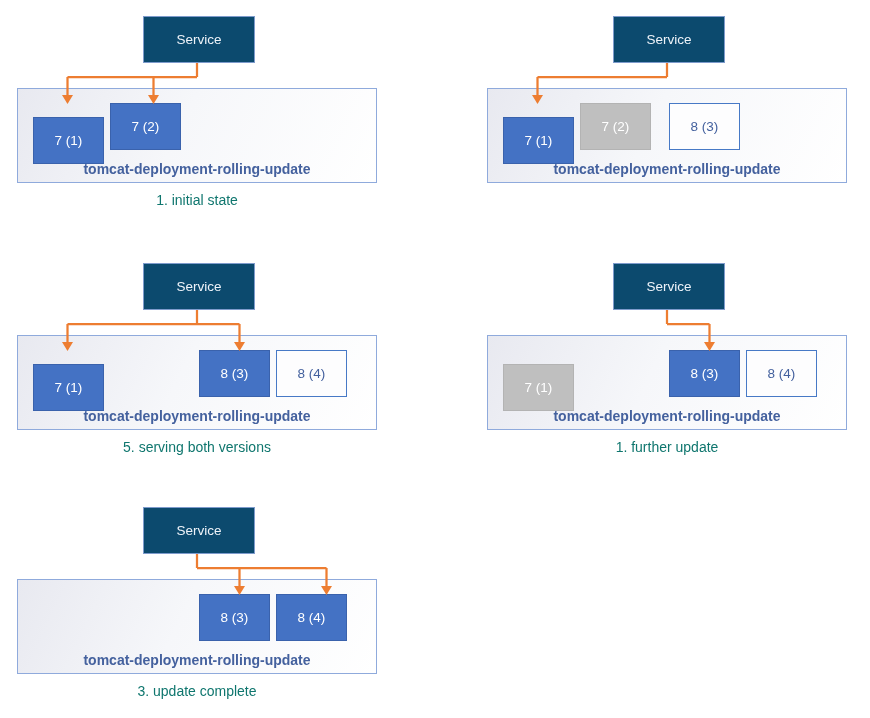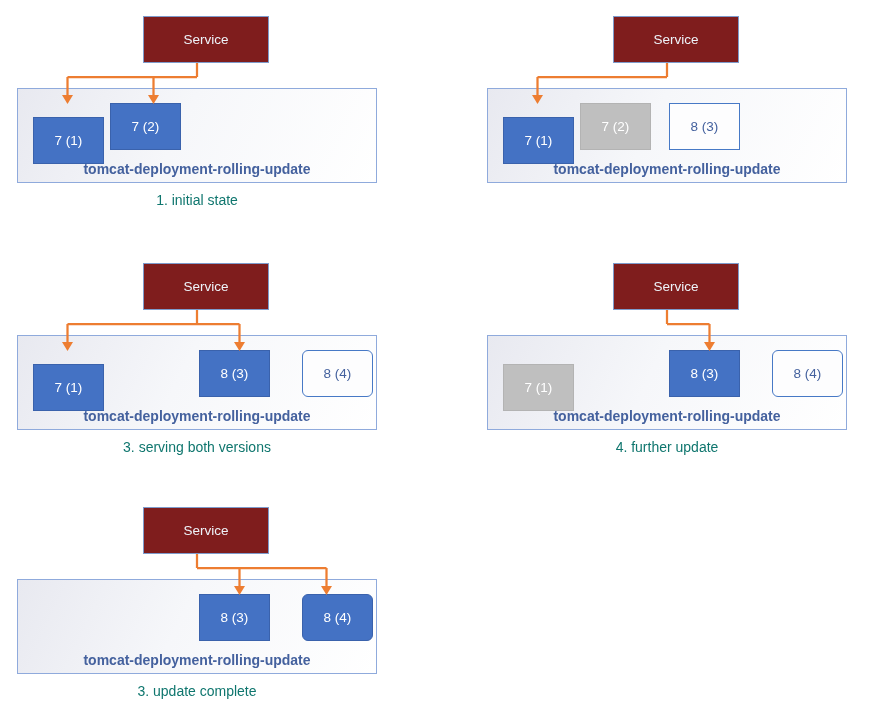--- a/index.html
+++ b/index.html
@@ -17,23 +17,23 @@
   }
   .panel {
     position: absolute;
     width: 470px;
     height: 230px;
   }
   .service {
     position: absolute;
     left: 143px;
     top: 16px;
-    width: 126px;
+    width: 112px;
     height: 47px;
-    background: #7f1d1d;
+    background: #0c4a6e;
     border: 1px solid #7e9bcc;
     box-sizing: border-box;
     display: flex;
     align-items: center;
     justify-content: center;
     color: #eef3f9;
     font-size: 13.5px;
   }
   .deployment {
     position: absolute;
@@ -77,21 +77,21 @@
     color: #ffffff;
   }
   .pod.pending {
     background: #fdfdfe;
     border: 1.5px solid #4779c6;
     color: #44619e;
   }
   .slot-0 { left: 15px; margin-top: 14px; }
   .slot-1 { left: 92px; }
   .slot-2 { left: 181px; }
-  .slot-3 { left: 284px; border-radius: 6px; }
+  .slot-3 { left: 258px; }
   .arrows {
     position: absolute;
     left: 0;
     top: 0;
     pointer-events: none;
   }
   .caption {
     position: absolute;
     left: 0;
     top: 192px;
@@ -163,21 +163,21 @@
       <div class="pod pending slot-3">
         <span>8 (4)</span>
       </div>
       <div class="deployment-label">tomcat-deployment-rolling-update</div>
     </div>
     <svg class="arrows" width="470" height="230" viewBox="0 0 470 230">
       <path d="M197,63 L197,77 M67.5,77 L239.5,77 M67.5,77 L67.5,96 M239.5,77 L239.5,96" stroke="#ed7d31" stroke-width="2.25" fill="none"></path>
       <polygon points="62,95 73,95 67.5,104" fill="#ed7d31"></polygon>
       <polygon points="234,95 245,95 239.5,104" fill="#ed7d31"></polygon>
     </svg>
-    <div class="caption">3. serving both versions</div>
+    <div class="caption">5. serving both versions</div>
   </div>
 
   <div class="panel" style="left:470px;top:247px">
     <div class="service">
       <span>Service</span>
     </div>
     <div class="deployment">
       <div class="pod terminated slot-0">
         <span>7 (1)</span>
       </div>
@@ -186,21 +186,21 @@
       </div>
       <div class="pod pending slot-3">
         <span>8 (4)</span>
       </div>
       <div class="deployment-label">tomcat-deployment-rolling-update</div>
     </div>
     <svg class="arrows" width="470" height="230" viewBox="0 0 470 230">
       <path d="M197,63 L197,77 M197,77 L239.5,77 M239.5,77 L239.5,96" stroke="#ed7d31" stroke-width="2.25" fill="none"></path>
       <polygon points="234,95 245,95 239.5,104" fill="#ed7d31"></polygon>
     </svg>
-    <div class="caption">4. further update</div>
+    <div class="caption">1. further update</div>
   </div>
 
   <div class="panel" style="left:0;top:491px">
     <div class="service">
       <span>Service</span>
     </div>
     <div class="deployment">
       <div class="pod active slot-2">
         <span>8 (3)</span>
       </div>

